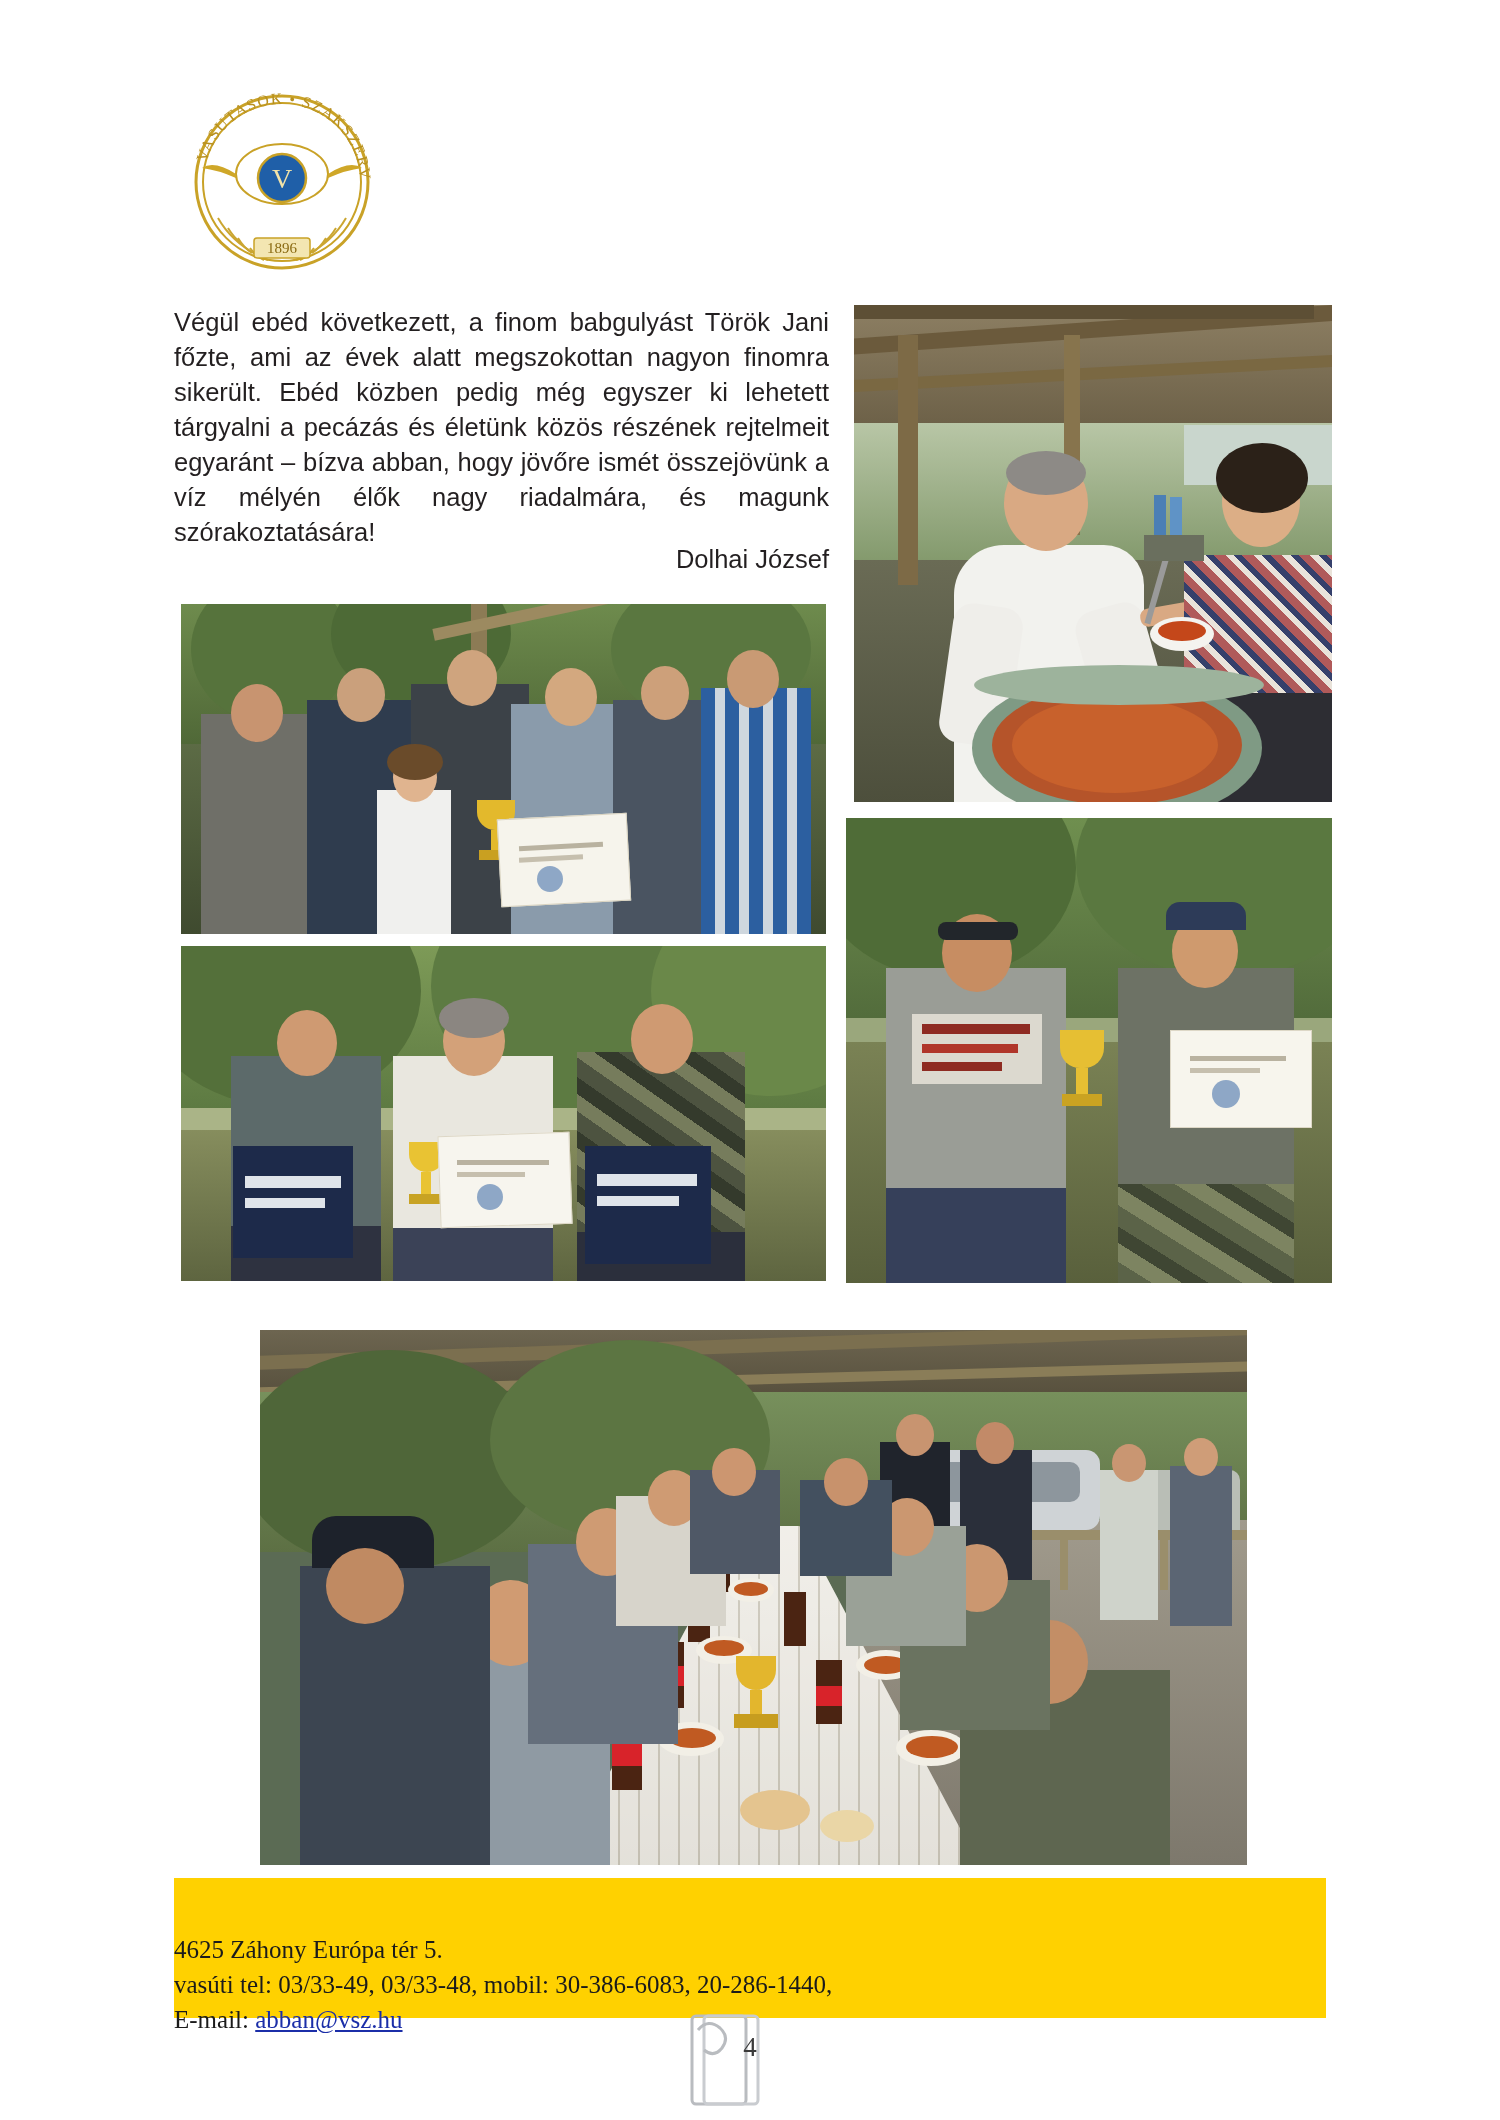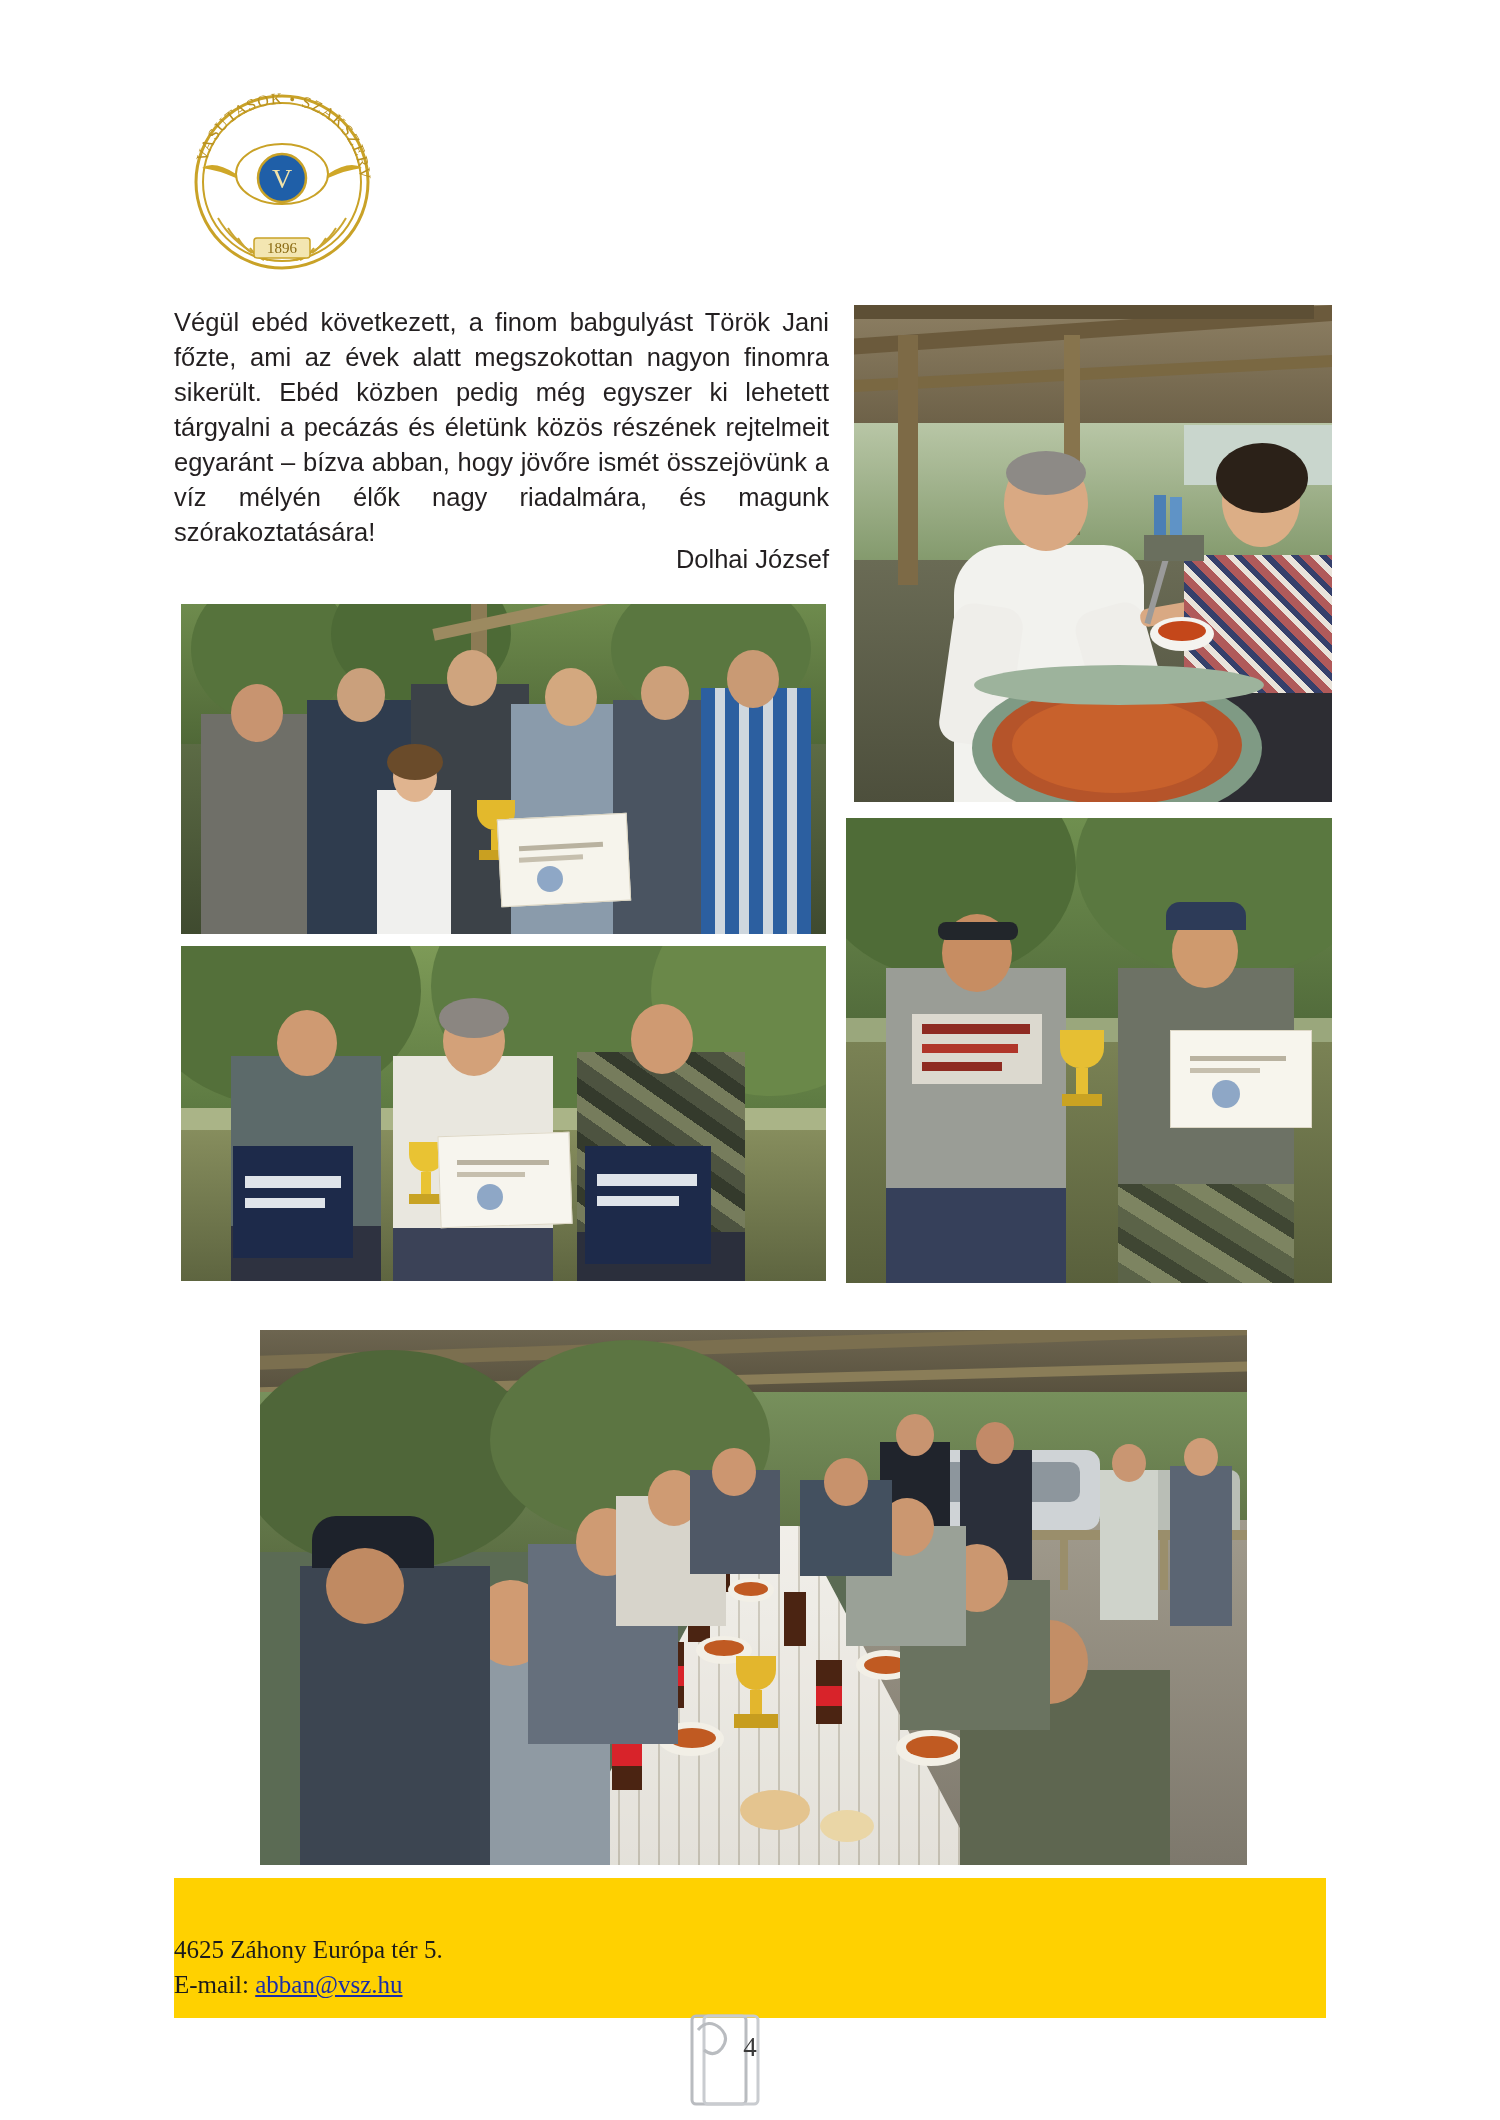--- a/index.html
+++ b/index.html
@@ -418,20 +418,21 @@
       <div class="blob" style="left:564px;top:128px;width:44px;height:48px;background:#c8926c;"></div>
 
       <div class="blob" style="left:480px;top:460px;width:70px;height:40px;background:#e4c48f;"></div>
       <div class="blob" style="left:560px;top:480px;width:54px;height:32px;background:#ead6a6;"></div>
     </div>
   </div>
 
   <div class="footer">
     <div class="footer-lines">
       <div>4625 Záhony Európa tér 5.</div>
+      <div>vasúti tel: 03/33-49, 03/33-48, mobil: 30-386-6083, 20-286-1440,</div>
       <div>
         <span>E-mail: </span><a href="#">abban@vsz.hu</a>
       </div>
     </div>
   </div>
 
   <div class="clip-art">
     <svg viewBox="0 0 144 96" width="144" height="96" aria-hidden="true">
       <g fill="none" stroke="#b9bcc0" stroke-width="3">
         <rect x="14" y="4" width="54" height="88" rx="4"></rect>

